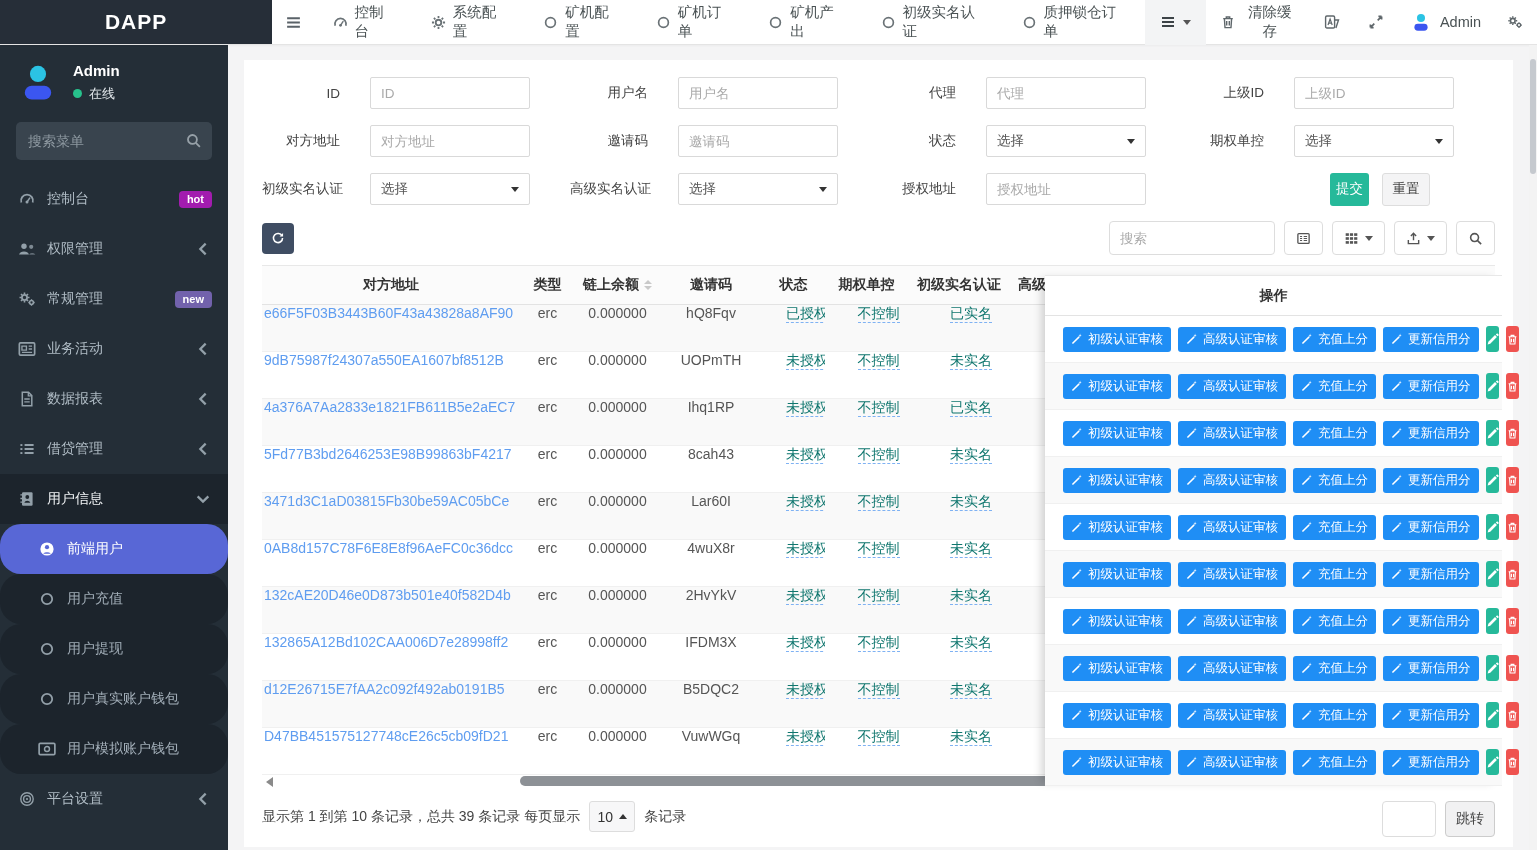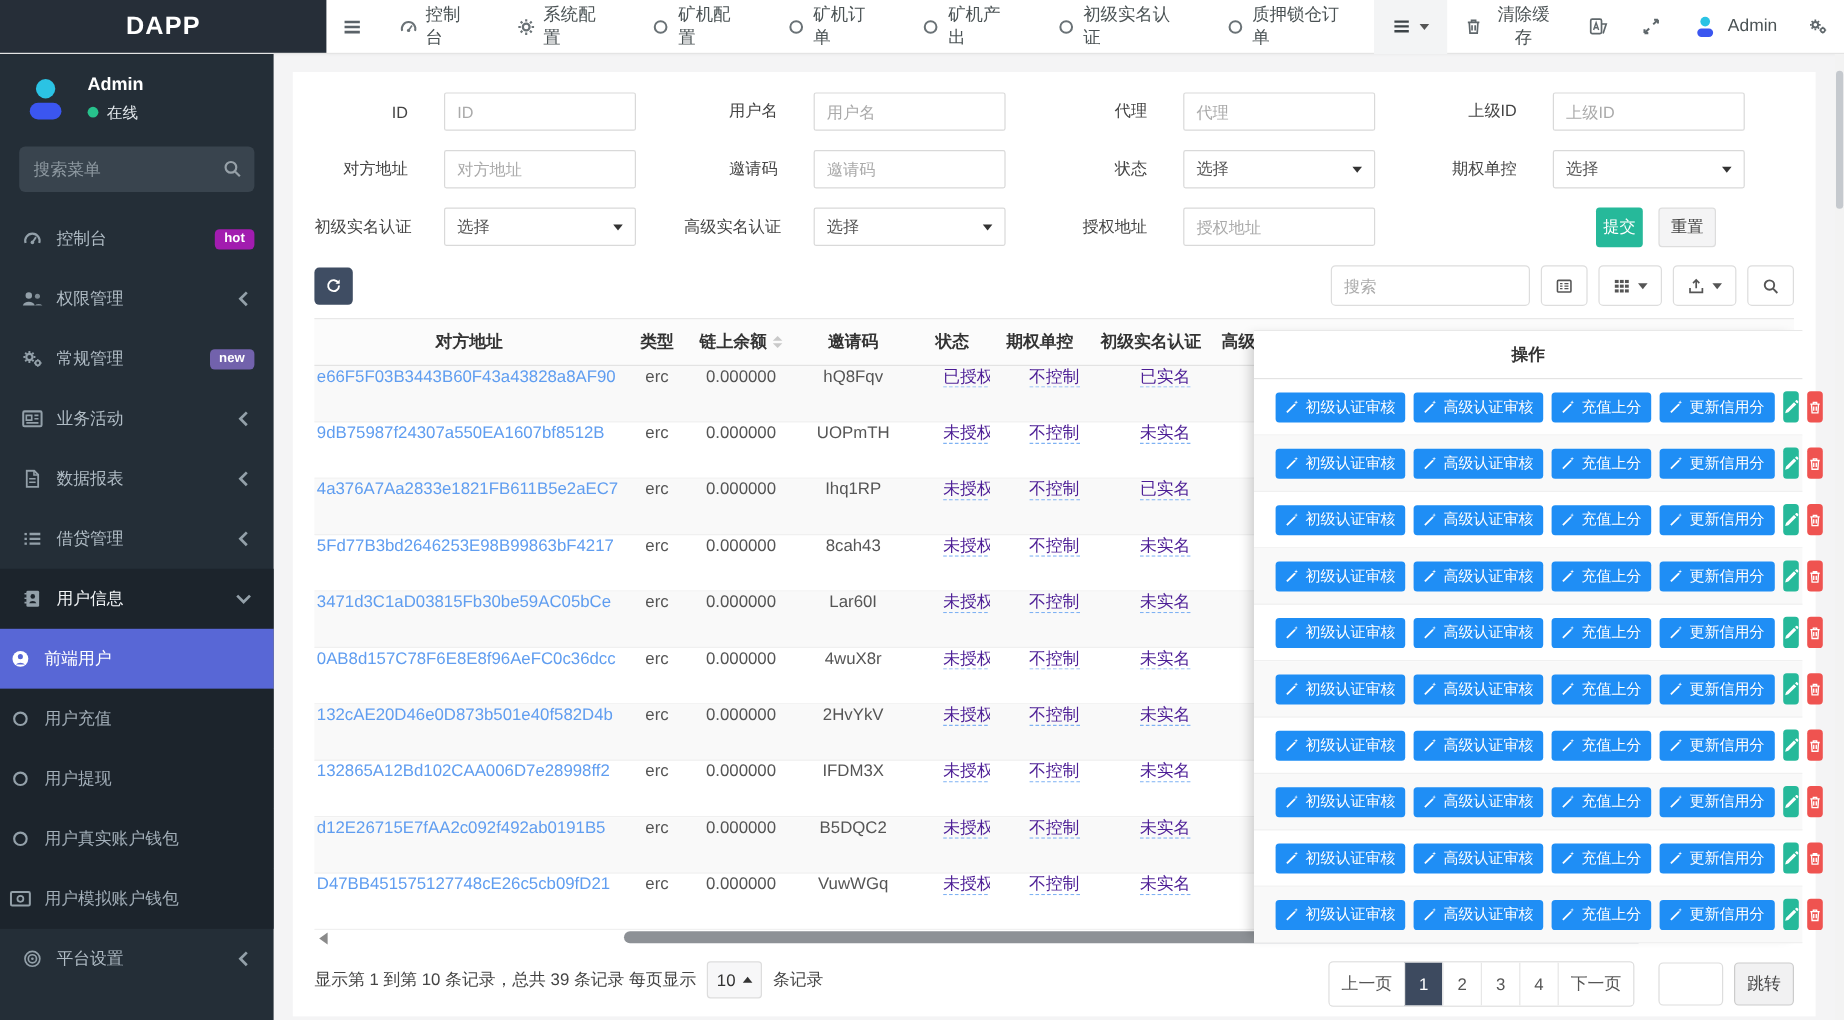--- a/index.html
+++ b/index.html
@@ -48,21 +48,21 @@
   .side-search input { width:196px; height:38px; background:#39444e; border:none; border-radius:5px;
                        color:#cfd6da; padding:0 34px 0 12px; font-size:14px; outline:none;
                        font-family:inherit; }
   .side-search input::placeholder { color:#8e99a1; }
   .side-search .ic { position:absolute; right:10px; top:10px; width:17px; height:17px; color:#97a1a8; }
   .smenu { list-style:none; }
   .sitem { height:50px; display:flex; align-items:center; padding:0 16px 0 18px; gap:11px;
            color:#b0bcc5; cursor:pointer; font-size:14px; }
   .sitem .ic { width:18px; height:16px; color:#93a0a9; }
   .sitem.dark { background:#1c242c; color:#f1f4f6; }
-  .sitem.sub { background:#1c242c; padding-left:8px; color:#a2aeb8; }
+  .sitem.sub { background:#1c242c; padding-left:38px; color:#a2aeb8;border-radius:21px; }
   .sitem.active { background:#5867d6; color:#fff; }
   .sitem.active .ic { color:#fff; }
   .badge { margin-left:auto; color:#fff; font-size:11px; font-weight:bold; padding:3px 8px;
            border-radius:4px; line-height:1; }
   .schev { margin-left:auto; width:11px; height:11px; color:#8b97a0; }
 
   
   .panel { position:absolute; left:244px; top:60px; width:1269px; height:787px; background:#fff;
            padding:17px 18px 0; }
 
@@ -100,21 +100,21 @@
   .thead { display:flex; height:40px; border-top:1px solid #e8e8e8; border-bottom:1px solid #e3e3e3;
            background:#fbfbfb; align-items:center; font-weight:bold; color:#333; }
   .th, .td { flex:0 0 auto; text-align:center; overflow:hidden; white-space:nowrap; }
   .col0 { width:258px; } .col1 { width:55px; } .col2 { width:85px; } .col3 { width:102px; }
   .col4 { width:63px; } .col5 { width:83px; } .col6 { width:102px; }
   .col7 { width:485px; text-align:left; padding-left:8px; }
   .trow { display:flex; height:47px; align-items:flex-start; border-bottom:1px solid #f0f0f0; color:#555; }
   .trow:nth-child(odd) { background:#f9f9f9; }
   .col0.td { text-align:left; padding-left:2px; }
   a.addr { color:#5f9df0; text-decoration:none; cursor:pointer; font-size:14px; }
-  .dlink { color:#4c1d95; border-bottom:1px dashed #7fb2f3; padding-bottom:1px; cursor:pointer;margin-left:24px; }
+  .dlink { color:#0f766e; border-bottom:1px dashed #7fb2f3; padding-bottom:1px; cursor:pointer;margin-left:24px; }
   .col7.td { text-align:left; padding-left:26px; }
   .sortic { display:inline-block; vertical-align:middle; margin-left:5px; }
   .sortic i { display:block; width:0; height:0; border-left:4px solid transparent; border-right:4px solid transparent; }
   .sortic .up { border-bottom:4px solid #c9c9c9; margin-bottom:2px; }
   .sortic .dn { border-top:4px solid #c9c9c9; }
 
   
   .ops { position:absolute; left:801px; top:215px; width:457px; height:511px; background:#fff;
          box-shadow:-7px 0 9px -4px rgba(0,0,0,.18); border-top:1px solid #e8e8e8; z-index:5; }
   .ops-h { height:40px; display:flex; align-items:center; justify-content:center; font-weight:bold;
@@ -743,28 +743,20 @@
   <div class="pfooter">
     <div class="pinfo">
       <span>显示第 1 到第 10 条记录，总共 39 条记录 每页显示</span>
       <span class="psize">
         <span>10</span>
         <span class="caret-up"></span>
       </span>
       <span>条记录</span>
     </div>
     <div class="pager">
-      <div class="pgroup" id="pgroup">
-          <div class="pg">上一页</div>
-          <div class="pg active">1</div>
-          <div class="pg">2</div>
-          <div class="pg">3</div>
-          <div class="pg">4</div>
-          <div class="pg">下一页</div>
-        </div>
       <input class="pjump-in" style="">
       <button class="pjump-btn">跳转</button>
     </div>
   </div>
 
   <div class="ops">
     <div class="ops-h">操作</div>
     <div id="ops-rows">
         <div class="ops-row">
           <button class="abtn">

